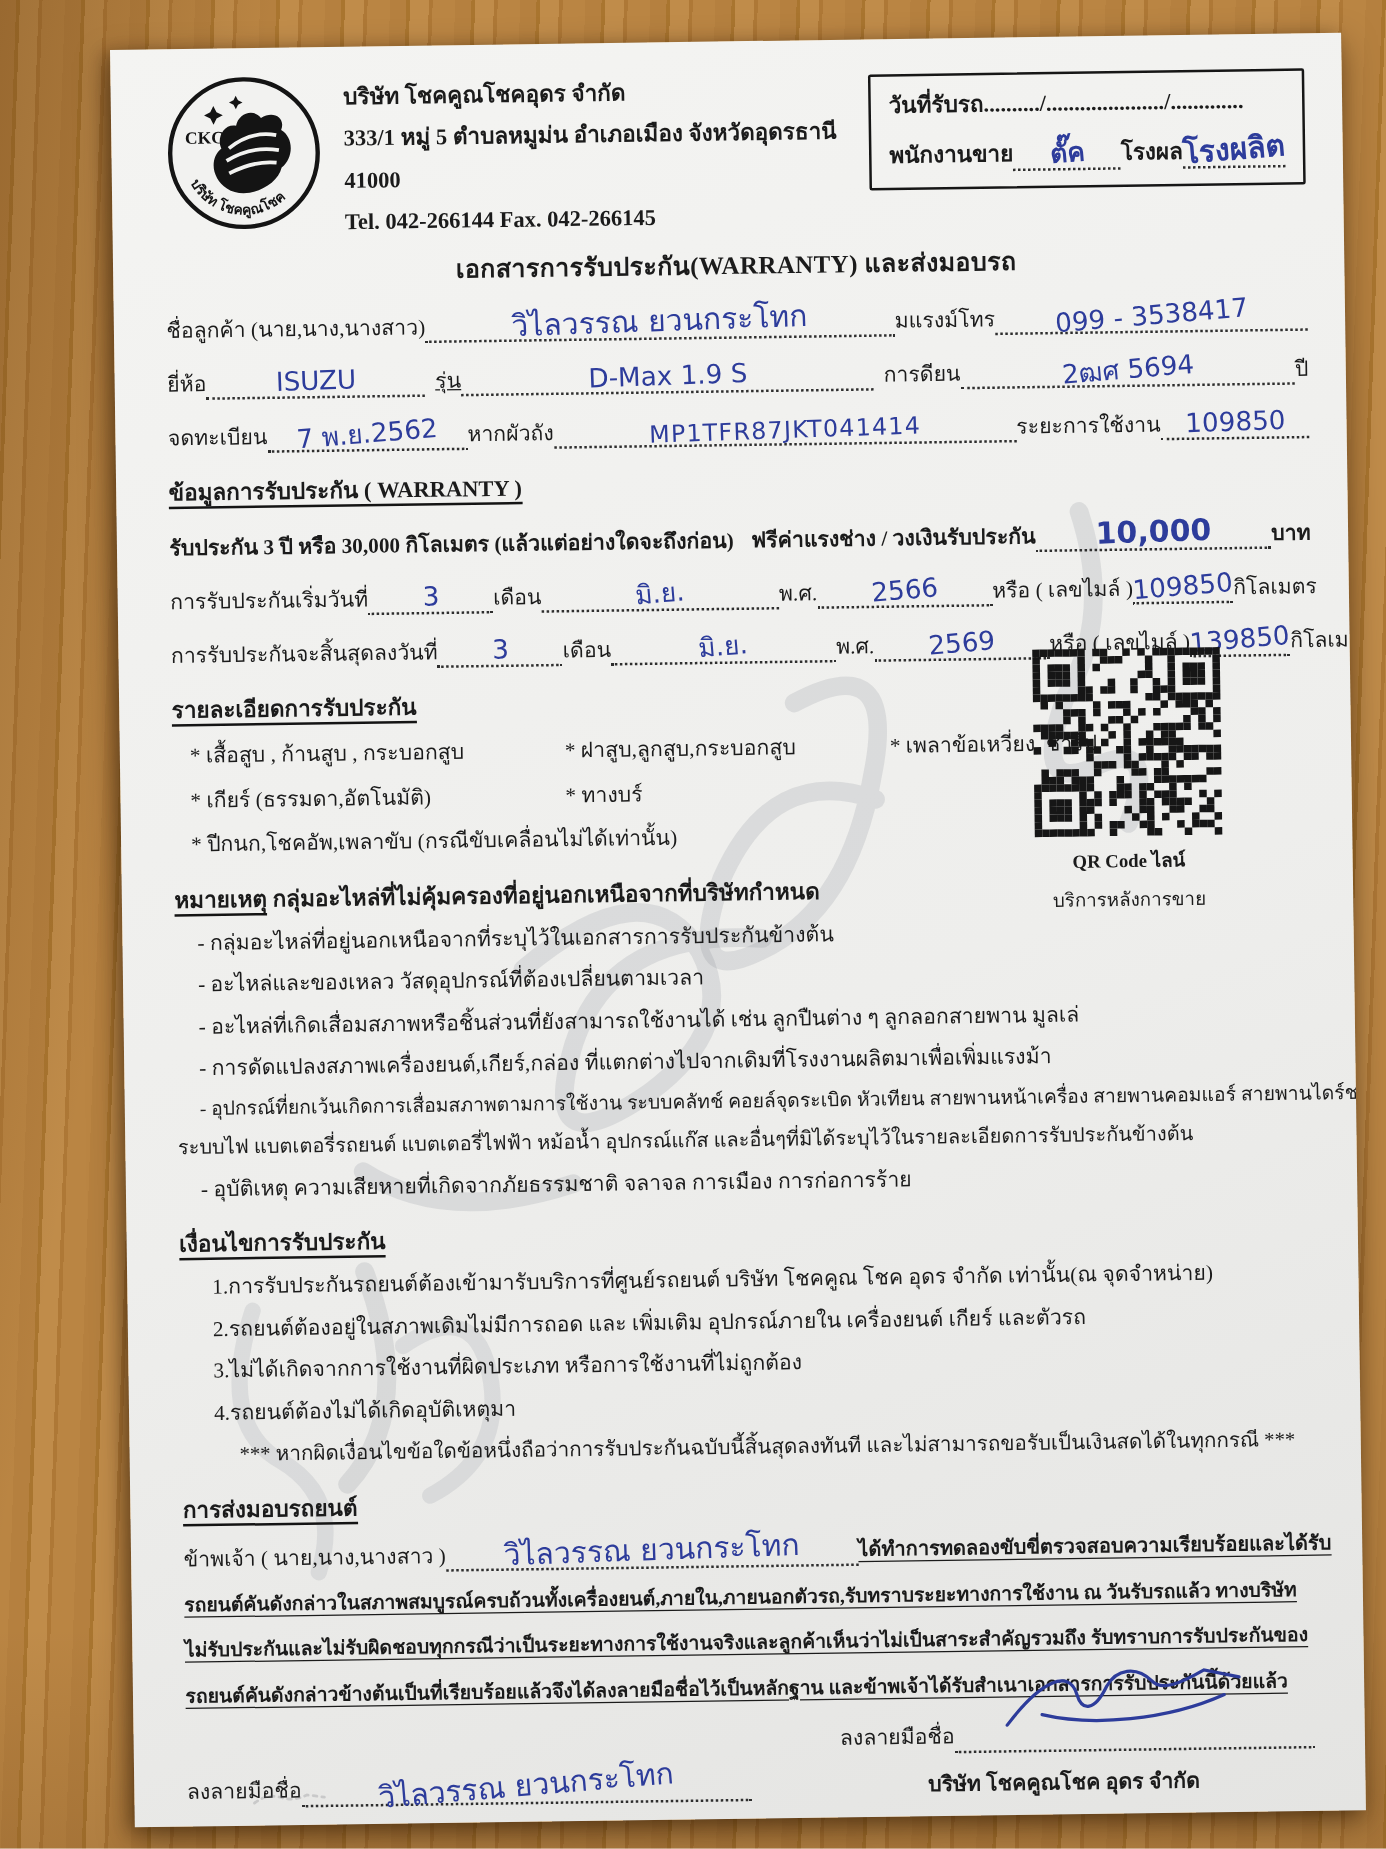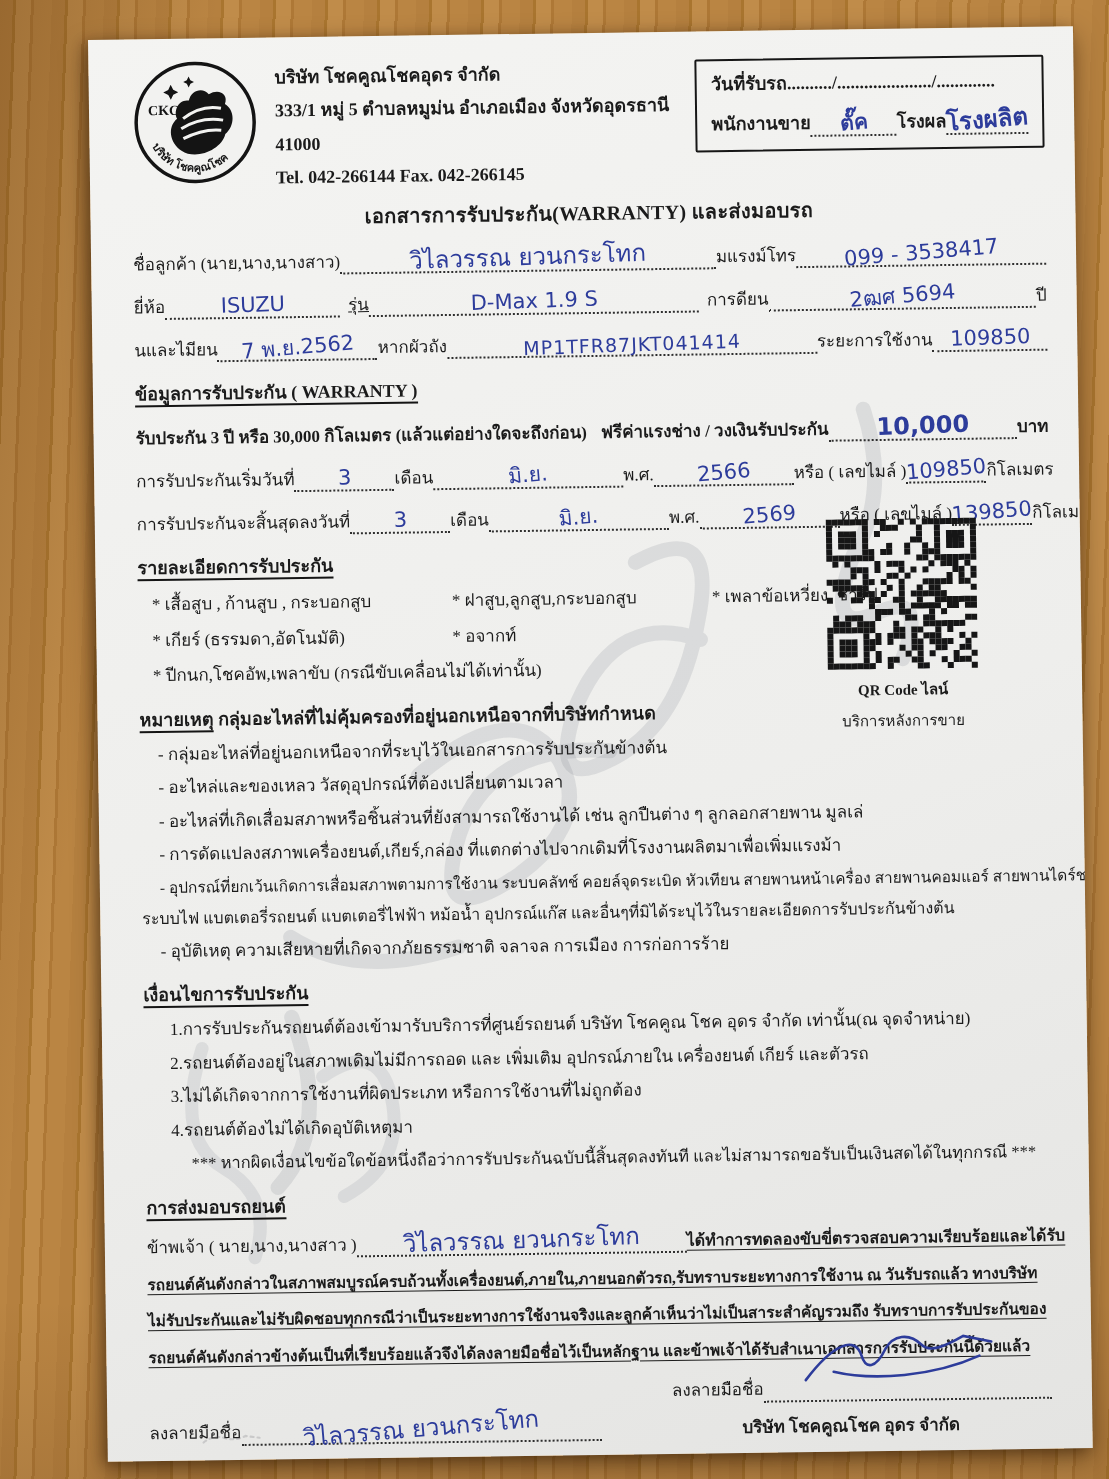--- a/index.html
+++ b/index.html
@@ -156,21 +156,21 @@
           <span class="hand t1">D-Max 1.9 S</span>
         </span>
         <span class="lbl" style="margin-left:8px;">การดียน</span>
         <span class="fld grow">
           <span class="hand t3">2ฒศ 5694</span>
         </span>
         <span class="lbl">ปี</span>
       </div>
 
       <div class="row">
-        <span class="lbl">นและไมียน</span>
+        <span class="lbl">จดทะเบียน</span>
         <span class="fld" style="width:160px;">
           <span class="hand t3">7 พ.ย.2562</span>
         </span>
         <span class="lbl">หากผัวถัง</span>
         <span class="fld" style="width:370px;">
           <span class="hand t1" style="font-size:19px;letter-spacing:1px;">MP1TFR87JKT041414</span>
         </span>
         <span class="lbl">ระยะการใช้งาน</span>
         <span class="fld grow">
           <span class="hand t1">109850</span>
@@ -233,21 +233,21 @@
       <div class="sec">
         <span class="u">รายละเอียดการรับประกัน</span>
       </div>
       <div class="brow">
         <span style="width:300px;">* เสื้อสูบ , ก้านสูบ , กระบอกสูบ</span>
         <span style="width:260px;">* ฝาสูบ,ลูกสูบ,กระบอกสูบ</span>
         <span>* เพลาข้อเหวี่ยง, ชาร์ป</span>
       </div>
       <div class="brow">
         <span style="width:300px;">* เกียร์ (ธรรมดา,อัตโนมัติ)</span>
-        <span>* อจากท์</span>
+        <span>* ทางบร์</span>
       </div>
       <div class="brow">
         <span>* ปีกนก,โชคอัพ,เพลาขับ (กรณีขับเคลื่อนไม่ได้เท่านั้น)</span>
       </div>
 
       <div class="sec">
         <span class="u">หมายเหตุ</span><span> กลุ่มอะไหล่ที่ไม่คุ้มครองที่อยู่นอกเหนือจากที่บริษัทกำหนด</span>
       </div>
       <div class="note">- กลุ่มอะไหล่ที่อยู่นอกเหนือจากที่ระบุไว้ในเอกสารการรับประกันข้างต้น</div>
       <div class="note">- อะไหล่และของเหลว วัสดุอุปกรณ์ที่ต้องเปลี่ยนตามเวลา</div>

